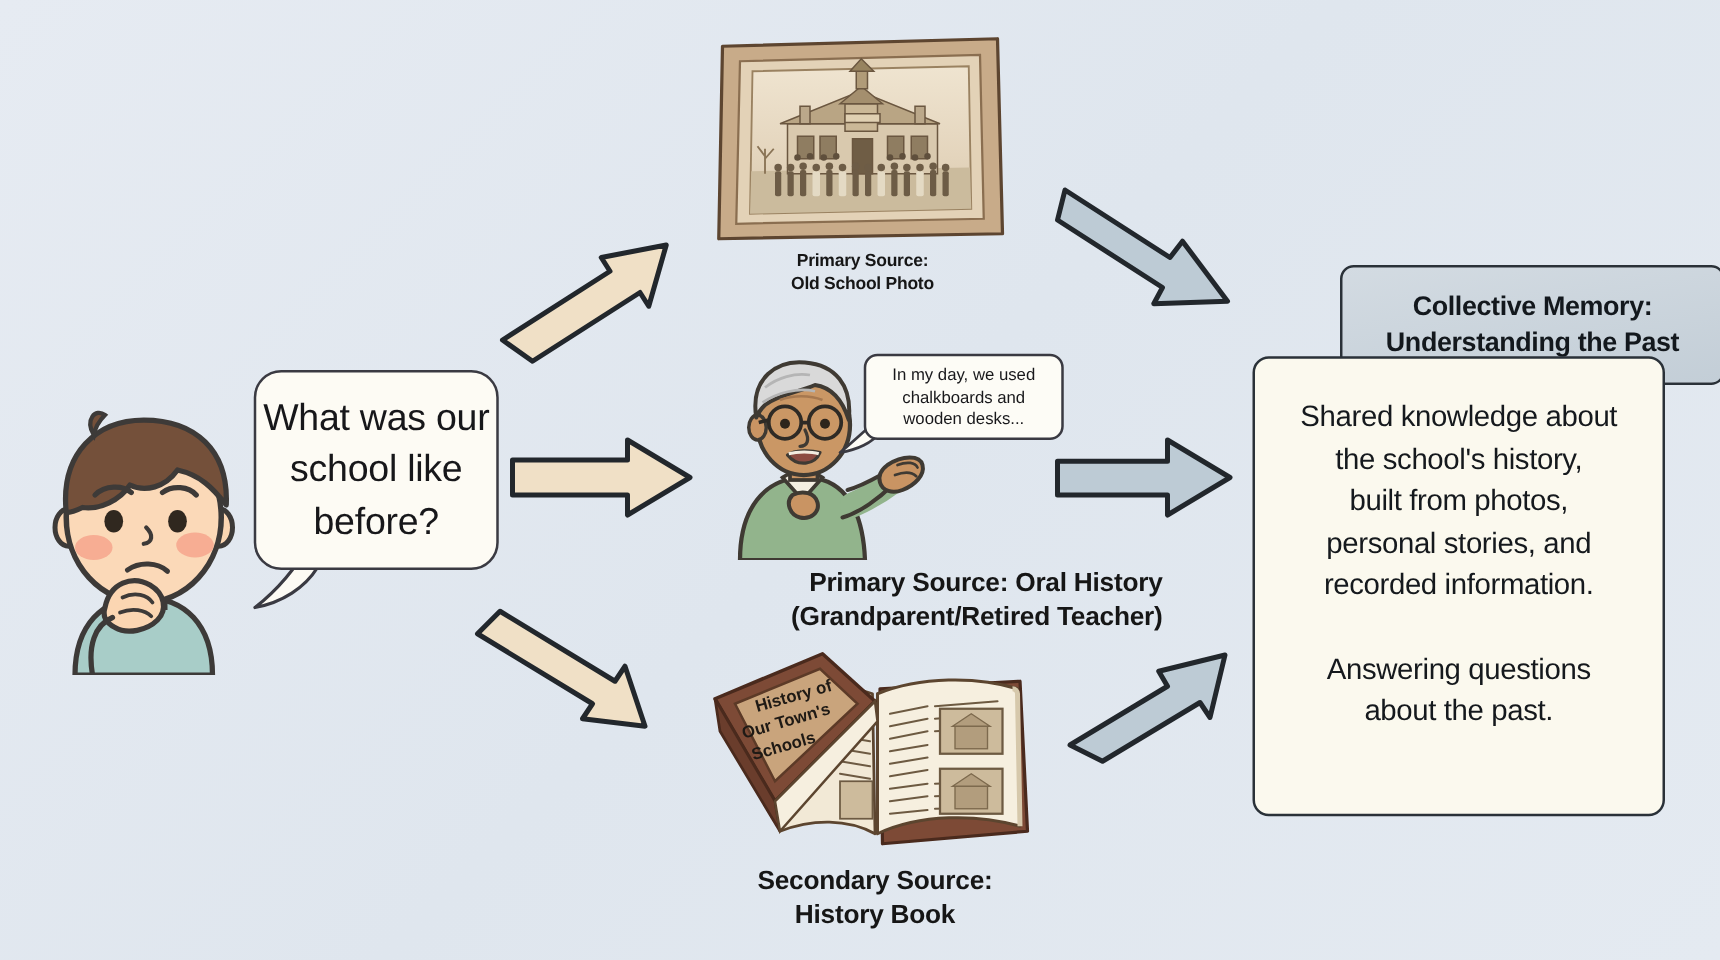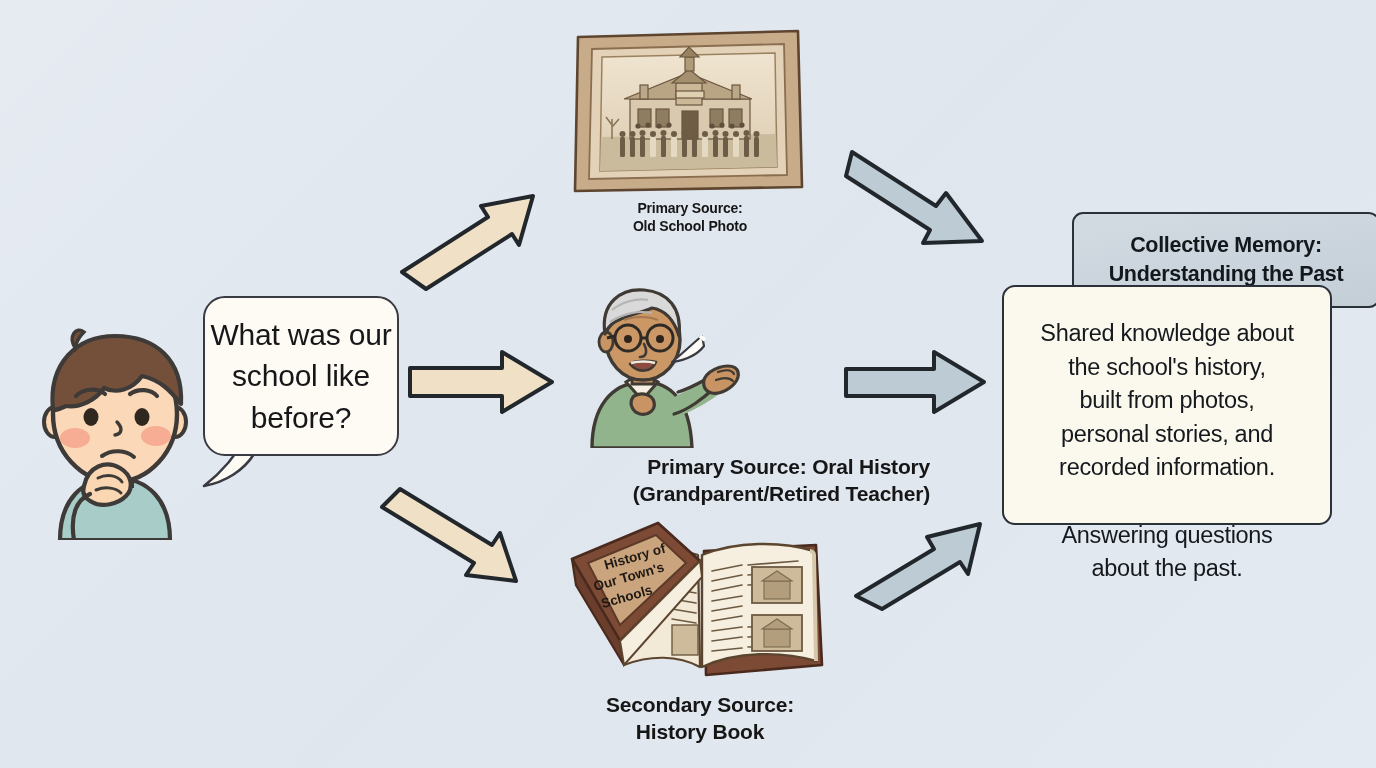--- a/index.html
+++ b/index.html
@@ -52,21 +52,21 @@
     font-size: 21.5px;
     font-weight: bold;
     text-align: center;
     line-height: 1.34;
     color: #13181d;
     letter-spacing: -0.3px;
   }
   #collective-memory-desc-box {
     position: absolute;
     left: 1002px; top: 285px;
-    width: 330px; height: 240px;
+    width: 330px; height: 368px;
     border: 2.5px solid #2a3138;
     border-radius: 13px;
     background: #fbf9ee;
     box-sizing: border-box;
     display: flex;
     align-items: flex-start;
     justify-content: center;
     padding-top: 30px;
   }
   #collective-memory-desc {
@@ -340,20 +340,25 @@
 
       <path d="M52 84 C60 94 74 92 78 82 C70 80 58 80 52 84 Z" fill="#8c4c42" stroke="#3f3a33" stroke-width="2.6" stroke-linejoin="round"></path>
       <path d="M53 83 C60 81 71 81 77 83" fill="none" stroke="#f2ece0" stroke-width="2.4"></path>
     </svg>
   </div>
 
   <svg class="abs" style="left:668px; top:330px; width:40px; height:40px;" viewBox="0 0 40 40">
     <path d="M34 6 C24 14 14 24 4 32 C18 30 30 24 36 16 Z" fill="#fdfcf6" stroke="#3a3a42" stroke-width="2.2" stroke-linejoin="round"></path>
     <path d="M32 6 L37 10" stroke="#fdfcf6" stroke-width="4"></path>
   </svg>
+  <div id="elder-bubble">
+    <div id="elder-bubble-text">In my day, we used
+chalkboards and
+wooden desks...</div>
+  </div>
 
   <div class="caption" style="left:470px; top:454px; width:460px; font-size:21px;text-align:right;">
     <div>Primary Source: Oral History</div>
     <div>(Grandparent/Retired Teacher)</div>
   </div>
 
   <div class="abs" style="left:566px; top:515px; width:268px; height:168px;">
     <svg viewBox="0 0 268 168" width="268" height="168">
 
       <path d="M138 36 L250 30 L256 150 L140 160 Z" fill="#7d4a36" stroke="#4a2a1d" stroke-width="2.6" stroke-linejoin="round"></path>

